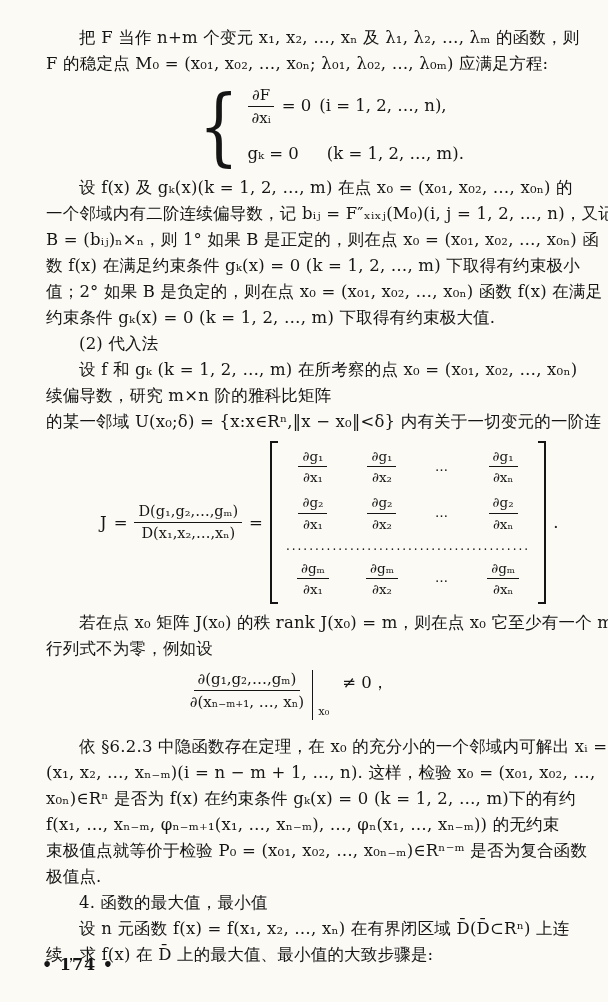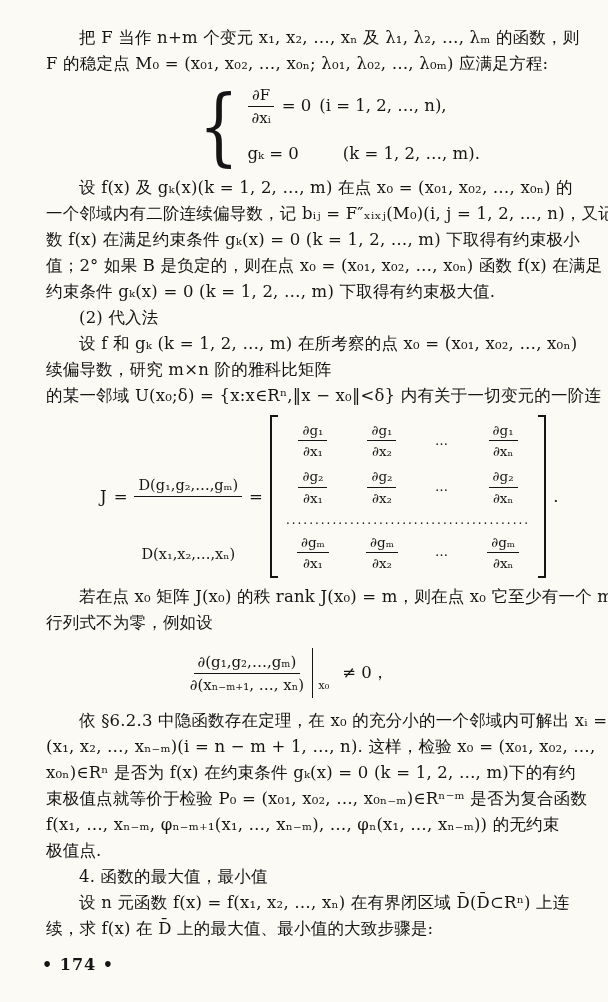--- a/index.html
+++ b/index.html
@@ -26,36 +26,36 @@
   .fnum { padding:0 4px 2px; border-bottom:1.5px solid #151515; white-space:nowrap; }
   .fden { padding:2px 4px 0; white-space:nowrap; }
 
   
   .eq-system { display:flex; align-items:center; margin:5px 0 5px 146px; height:88px; }
   .brace { font-size:84px; font-weight:300; line-height:1; transform:scaleX(0.75); margin-right:2px; }
   .eqcol { display:flex; flex-direction:column; gap:14px; }
   .eqrow { display:flex; align-items:center; white-space:nowrap; }
   .eqmid { margin-left:7px; }
   .cond1 { margin-left:8px; }
-  .cond2 { margin-left:44px; }
+  .cond2 { margin-left:28px; }
 
   
   .jacobian { display:flex; align-items:center; margin:6px 0 6px 54px; gap:7px; }
-  .jac-frac .fnum, .jac-frac .fden { font-size:14.5px;margin-top:47px; }
+  .jac-frac .fnum, .jac-frac .fden { font-size:14.5px; }
   .matrix { display:flex; align-items:stretch; }
   .brk { width:8px; }
   .brk-l { border-left:2px solid #151515; border-top:2px solid #151515; border-bottom:2px solid #151515; }
   .brk-r { border-right:2px solid #151515; border-top:2px solid #151515; border-bottom:2px solid #151515; }
   .mgrid { display:grid; grid-template-columns:auto auto auto auto; column-gap:15px; row-gap:9px; padding:7px 8px; align-items:center; justify-items:center; }
   .mgrid .frac { font-size:13.5px; }
   .mdots { font-size:13px; letter-spacing:2px; }
   .dotsrow { grid-column:1 / -1; justify-self:stretch; overflow:hidden; font-size:12px; letter-spacing:2px; line-height:10px; white-space:nowrap; }
 
   
-  .det { display:flex; align-items:center; justify-content:center; margin:8px 60px 6px 0; height:58px; gap:3px; }
+  .det { display:flex; align-items:flex-start; justify-content:center; margin:8px 60px 6px 0; height:58px; gap:3px; }
   .evalbar { border-left:1.5px solid #151515; height:50px; margin-left:1px; }
   .evalsub { font-size:11.5px; align-self:flex-end; margin:0 4px 4px 2px; }
   .neq { margin-left:6px; }
 
   .pagenum {
     position:absolute; left:42px; top:952px;
     font-weight:bold; font-size:16px; letter-spacing:1px;
   }
 </style>
 </head>
@@ -83,20 +83,21 @@
         <span>gₖ = 0</span>
         <span class="cond2">(k = 1, 2, …, m).</span>
       </div>
     </div>
   </div>
 
 
   <div>
     <div class="line ind">设 f(x) 及 gₖ(x)(k = 1, 2, …, m) 在点 x₀ = (x₀₁, x₀₂, …, x₀ₙ) 的</div>
     <div class="line">一个邻域内有二阶连续偏导数，记 bᵢⱼ = F″ₓᵢₓⱼ(M₀)(i, j = 1, 2, …, n)，又记</div>
+    <div class="line">B = (bᵢⱼ)ₙ×ₙ，则 1° 如果 B 是正定的，则在点 x₀ = (x₀₁, x₀₂, …, x₀ₙ) 函</div>
     <div class="line">数 f(x) 在满足约束条件 gₖ(x) = 0 (k = 1, 2, …, m) 下取得有约束极小</div>
     <div class="line">值；2° 如果 B 是负定的，则在点 x₀ = (x₀₁, x₀₂, …, x₀ₙ) 函数 f(x) 在满足</div>
     <div class="line">约束条件 gₖ(x) = 0 (k = 1, 2, …, m) 下取得有约束极大值.</div>
   </div>
 
   <div class="line ind">(2) 代入法</div>
 
   <div>
     <div class="line ind">设 f 和 gₖ (k = 1, 2, …, m) 在所考察的点 x₀ = (x₀₁, x₀₂, …, x₀ₙ)</div>
     <div class="line">续偏导数，研究 m×n 阶的雅科比矩阵</div>
@@ -176,22 +177,22 @@
     </span>
     <span class="evalbar"></span>
     <span class="evalsub">x₀</span>
     <span class="neq">≠ 0，</span>
   </div>
 
   <div>
     <div class="line ind">依 §6.2.3 中隐函数存在定理，在 x₀ 的充分小的一个邻域内可解出 xᵢ = φᵢ</div>
     <div class="line">(x₁, x₂, …, xₙ₋ₘ)(i = n − m + 1, …, n). 这样，检验 x₀ = (x₀₁, x₀₂, …,</div>
     <div class="line">x₀ₙ)∈Rⁿ 是否为 f(x) 在约束条件 gₖ(x) = 0 (k = 1, 2, …, m)下的有约</div>
+    <div class="line">f(x₁, …, xₙ₋ₘ, φₙ₋ₘ₊₁(x₁, …, xₙ₋ₘ), …, φₙ(x₁, …, xₙ₋ₘ)) 的无约束</div>
     <div class="line">束极值点就等价于检验 P₀ = (x₀₁, x₀₂, …, x₀ₙ₋ₘ)∈Rⁿ⁻ᵐ 是否为复合函数</div>
-    <div class="line">f(x₁, …, xₙ₋ₘ, φₙ₋ₘ₊₁(x₁, …, xₙ₋ₘ), …, φₙ(x₁, …, xₙ₋ₘ)) 的无约束</div>
     <div class="line">极值点.</div>
   </div>
 
   <div class="line ind">4. 函数的最大值，最小值</div>
 
   <div>
     <div class="line ind">设 n 元函数 f(x) = f(x₁, x₂, …, xₙ) 在有界闭区域 D̄(D̄⊂Rⁿ) 上连</div>
     <div class="line">续，求 f(x) 在 D̄ 上的最大值、最小值的大致步骤是:</div>
   </div>
 

